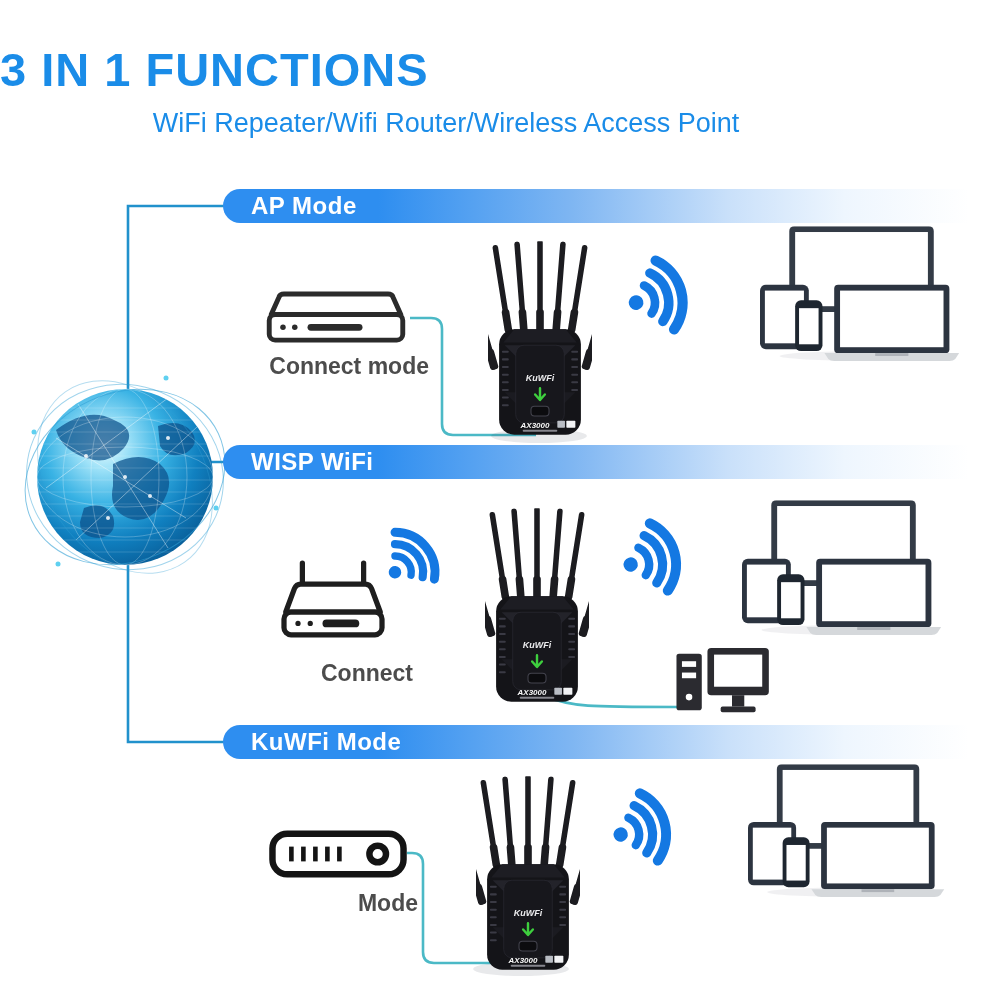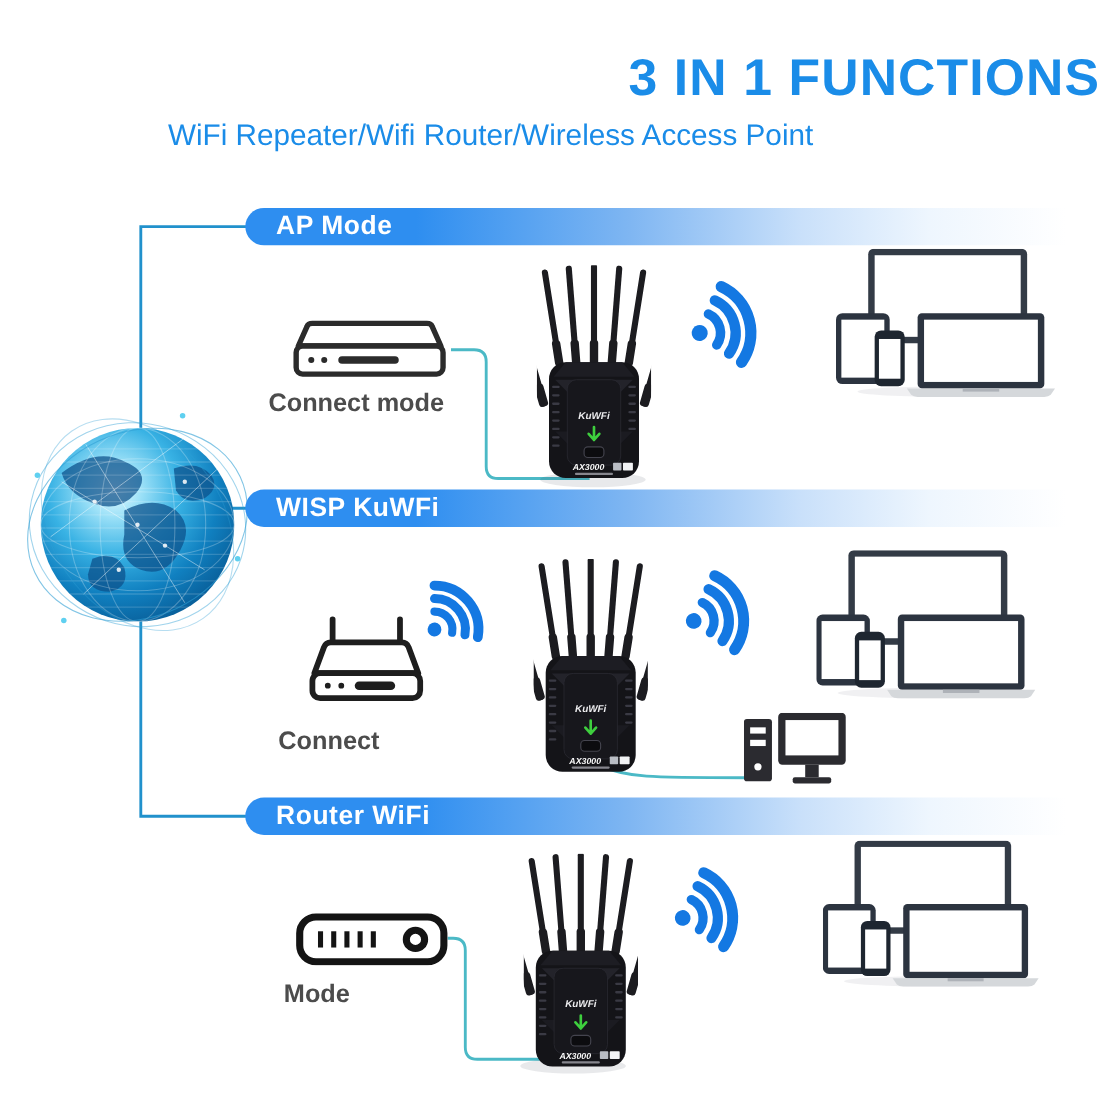--- a/index.html
+++ b/index.html
@@ -1,29 +1,29 @@
 <!DOCTYPE html>
 <html><head>
 <meta charset="utf-8">
 <style>
   html,body{margin:0;padding:0;background:#fff;}
   #canvas{position:relative;width:1000px;height:1000px;background:#ffffff;overflow:hidden;
           font-family:"Liberation Sans",sans-serif;}
   .abs{position:absolute;}
-  .title{top:42px;left:0;width:1000px;text-align:right;font-size:47px;font-weight:bold;
+  .title{top:42px;left:0;width:1000px;text-align:left;font-size:47px;font-weight:bold;
          color:#1a8ce8;letter-spacing:1px;z-index:4;}
   .subtitle{top:108px;left:0;width:892px;text-align:center;font-size:27px;font-weight:400;
             color:#1a8ce8;z-index:4;}
   .mode-bar{left:223px;right:0;height:34px;border-radius:17px;z-index:3;
             background:linear-gradient(90deg,#2e8ef0 0%,#2e8ef0 20%,#7fb6f2 45%,
                        #c9e0fa 65%,#eef6fe 80%,rgba(255,255,255,0) 96%);
             display:flex;align-items:center;padding-left:28px;box-sizing:border-box;}
   .mode-bar span{color:#ffffff;font-size:24px;font-weight:bold;letter-spacing:.5px;text-align:center;}
   #bar-ap{top:189px;} #bar-wisp{top:445px;} #bar-router{top:725px;}
-  .dev-label{font-size:23px;font-weight:bold;color:#4c4c4c;text-align:left;z-index:4;}
+  .dev-label{font-size:23px;font-weight:bold;color:#4c4c4c;text-align:right;z-index:4;}
   #wires{left:0;top:0;z-index:1;}
   .z2{z-index:2;}
   .icon{z-index:2;}
   .wifi-tilt{transform:rotate(-15deg);}
   .wifi-tilt45{transform:rotate(-40deg);}
 </style>
 </head>
 <body>
 
 <div id="canvas">
@@ -164,24 +164,24 @@
     <ellipse cx="521" cy="969" rx="48" ry="7" fill="rgba(30,40,60,0.10)"></ellipse>
   </svg>
 
   <div class="abs title">3 IN 1 FUNCTIONS</div>
   <div class="abs subtitle">WiFi Repeater/Wifi Router/Wireless Access Point</div>
 
   <div class="abs mode-bar" id="bar-ap">
     <span>AP Mode</span>
   </div>
   <div class="abs mode-bar" id="bar-wisp">
-    <span>WISP KuWFi</span>
+    <span>WISP WiFi</span>
   </div>
   <div class="abs mode-bar" id="bar-router">
-    <span>Router WiFi</span>
+    <span>KuWFi Mode</span>
   </div>
 
   <svg class="abs z2" style="left:18px;top:368px" width="214" height="214" viewBox="0 0 214 214">
     <defs>
       <radialGradient id="gsea" cx="38%" cy="32%" r="75%">
         <stop offset="0%" stop-color="#e8fbff"></stop>
           <stop offset="18%" stop-color="#9fe2f8"></stop>
         <stop offset="45%" stop-color="#38b2e4"></stop>
           <stop offset="72%" stop-color="#1080c0"></stop>
         <stop offset="100%" stop-color="#085a94"></stop>

